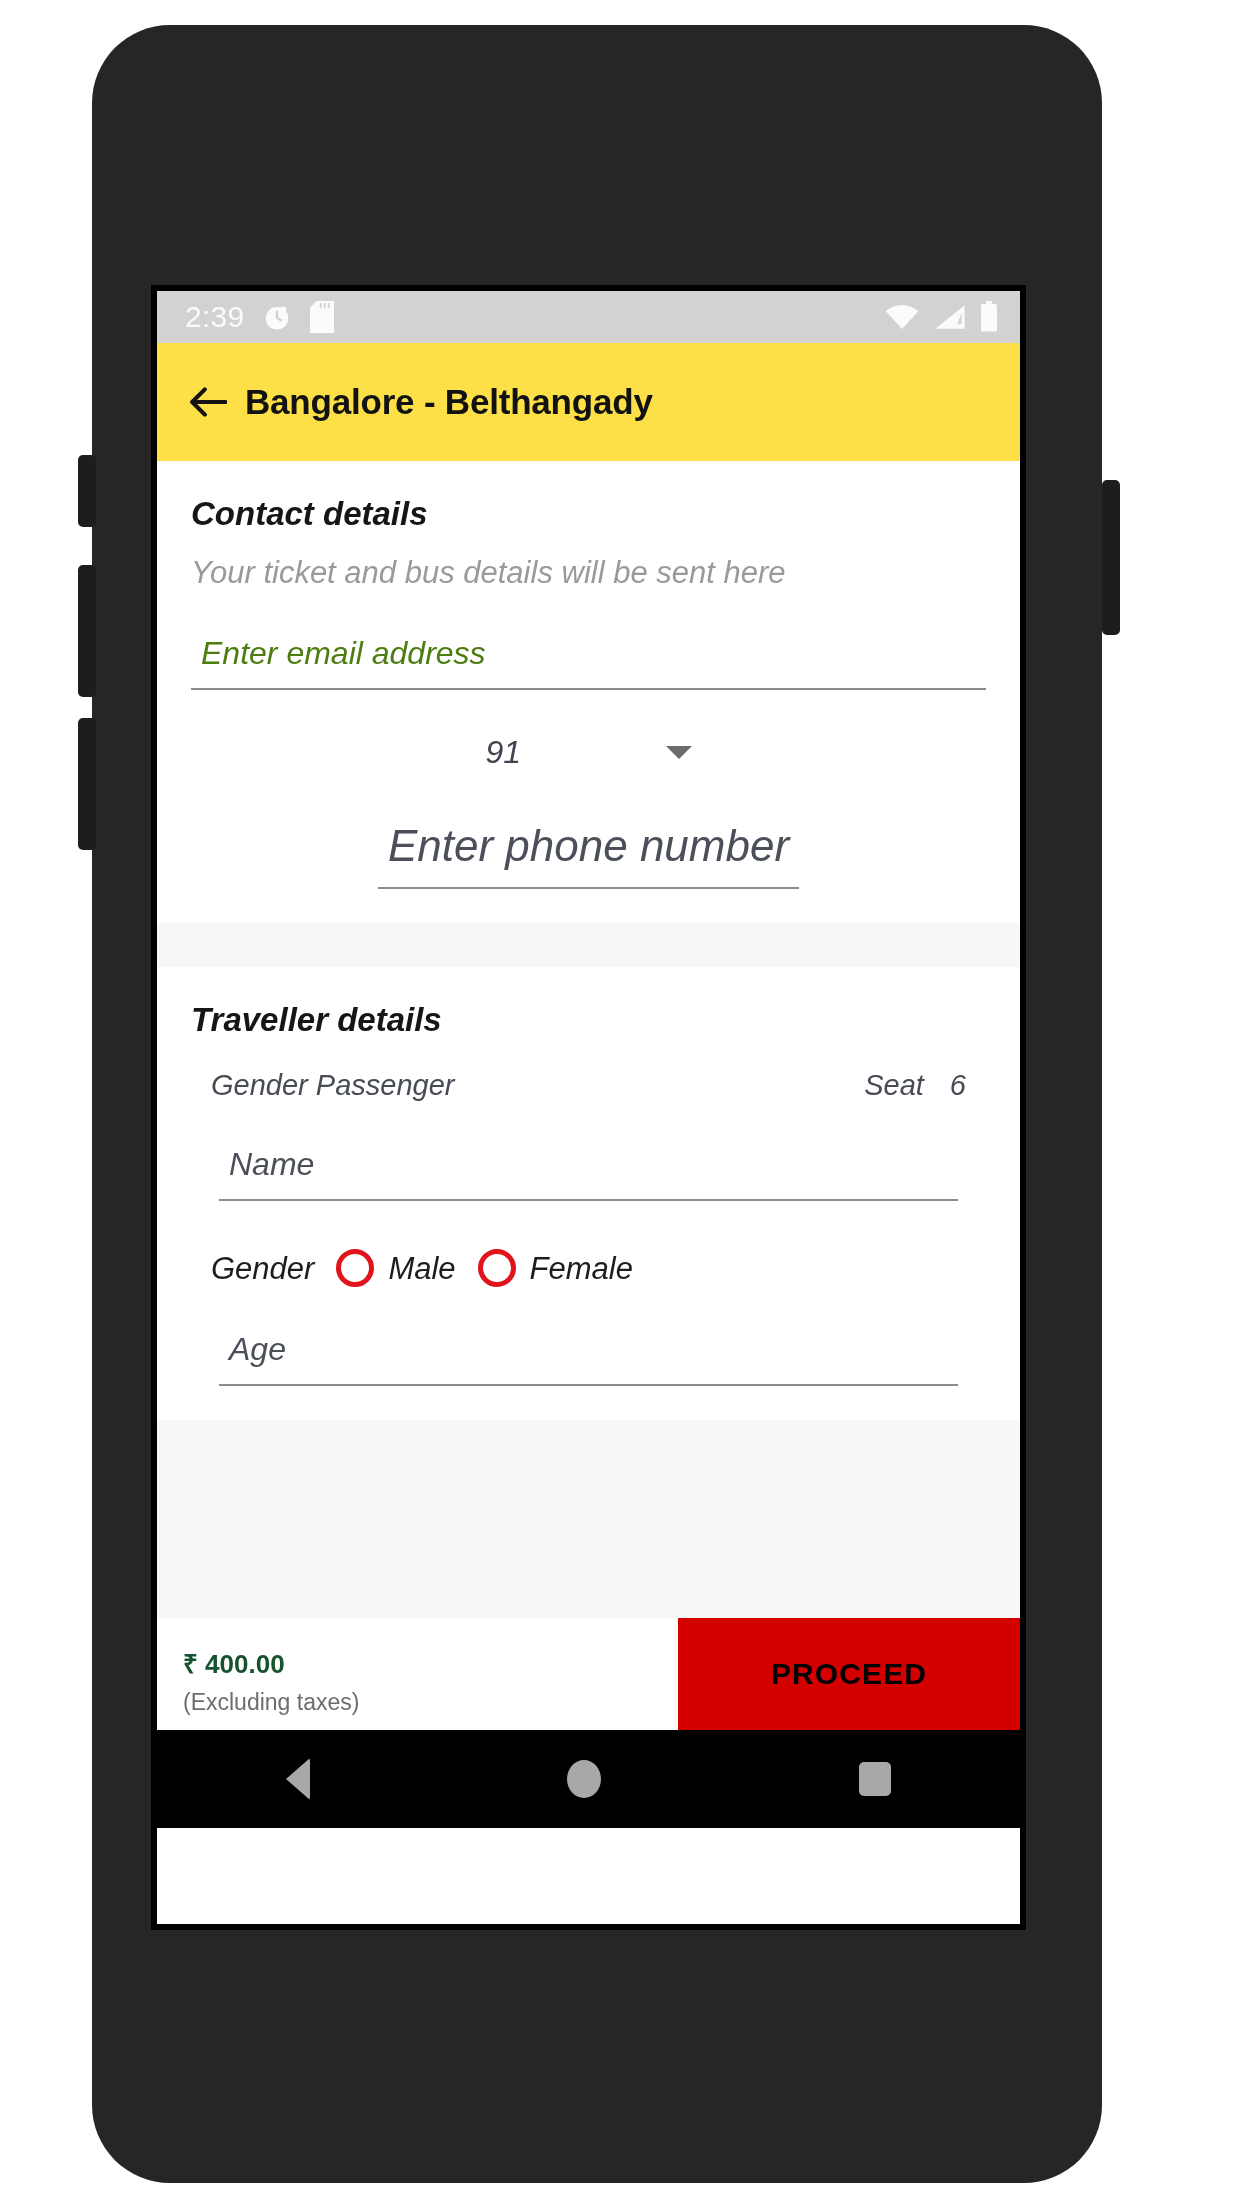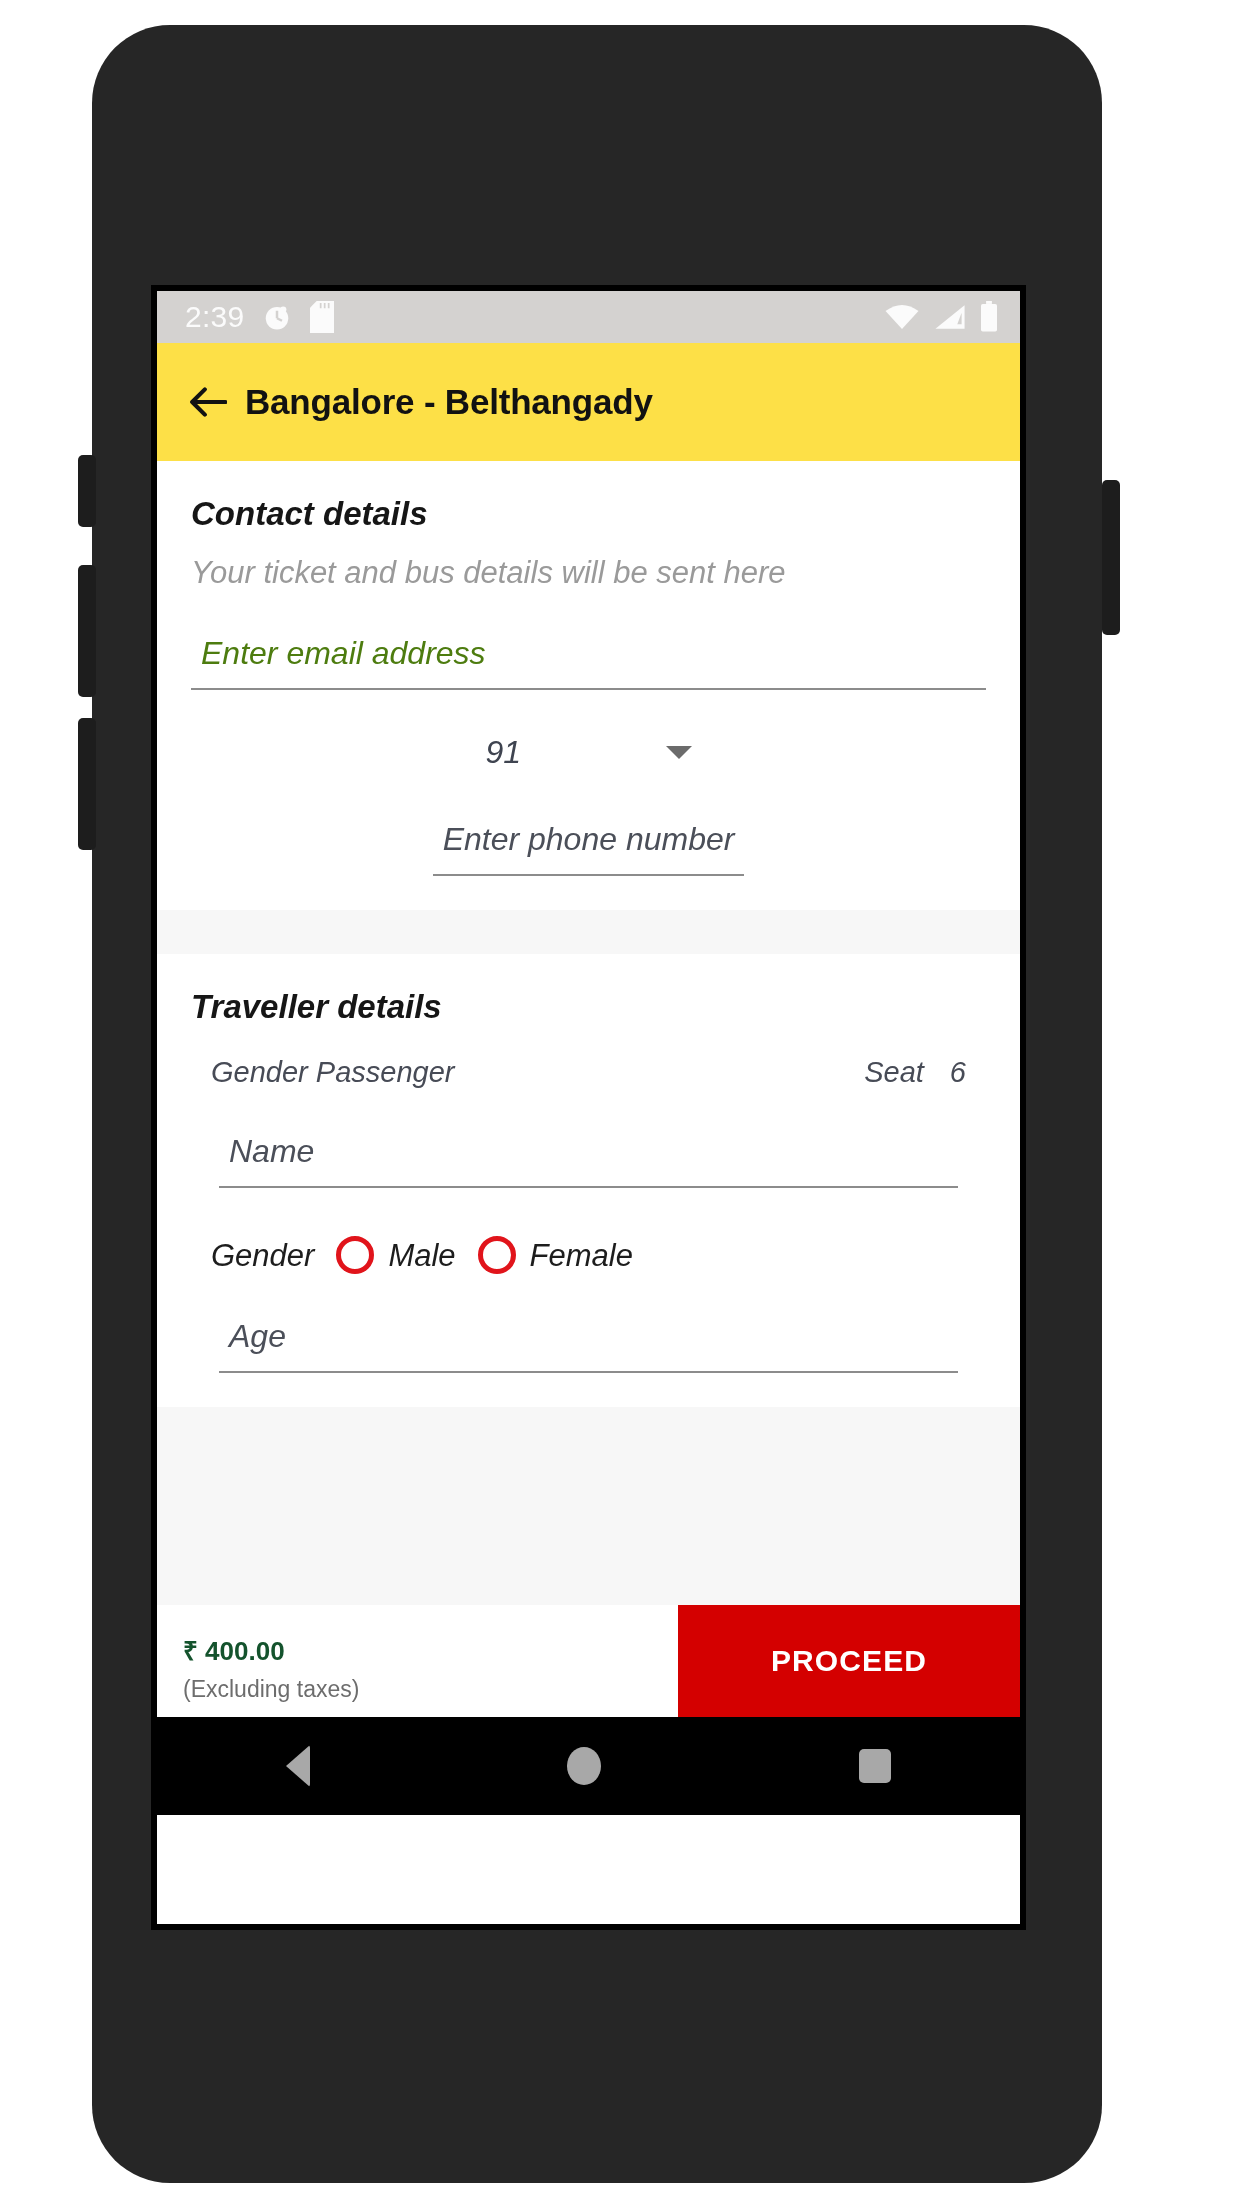--- a/index.html
+++ b/index.html
@@ -143,21 +143,21 @@
     width: 0; height: 0;
     border-left: 13px solid transparent;
     border-right: 13px solid transparent;
     border-top: 13px solid #6b6b6b;
   }
   .phone-box {
     flex: 1;
     padding: 0 10px 16px 10px;
     border-bottom: 2px solid #8c8c8c;
   }
-  .phone-box .ph { font-size: 32px; color: #4b4f59; }
+  .phone-box .ph { font-size: 44px; color: #4b4f59; }
 
   .gap-strip { height: 44px; background: #f7f7f7; }
 
   
   .trav-head {
     display: flex;
     align-items: baseline;
     padding: 0 20px 0 20px;
     margin-top: 30px;
   }
@@ -201,21 +201,21 @@
     display: flex;
     flex-direction: column;
     justify-content: center;
   }
   .price { font-size: 26px; font-weight: bold; color: #14532d; }
   .price-note { font-size: 23px; color: #6d6d6d; margin-top: 8px; }
   .proceed {
     margin-left: auto;
     width: 342px;
     background: #d40000;
-    color: #ffffff;
+    color: #000000;
     font-size: 30px;
     font-weight: bold;
     letter-spacing: 1.1px;
     display: flex;
     align-items: center;
     justify-content: center;
   }
 
   
   .nav-bar {

